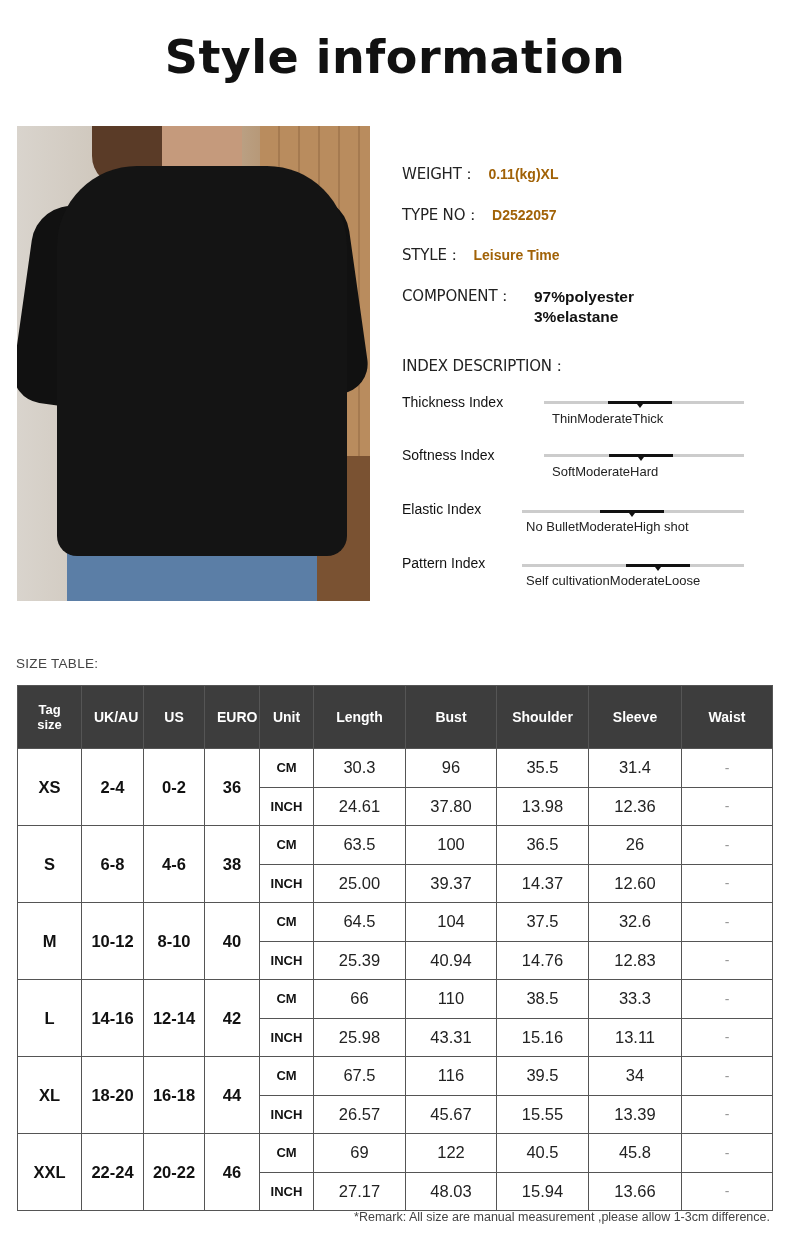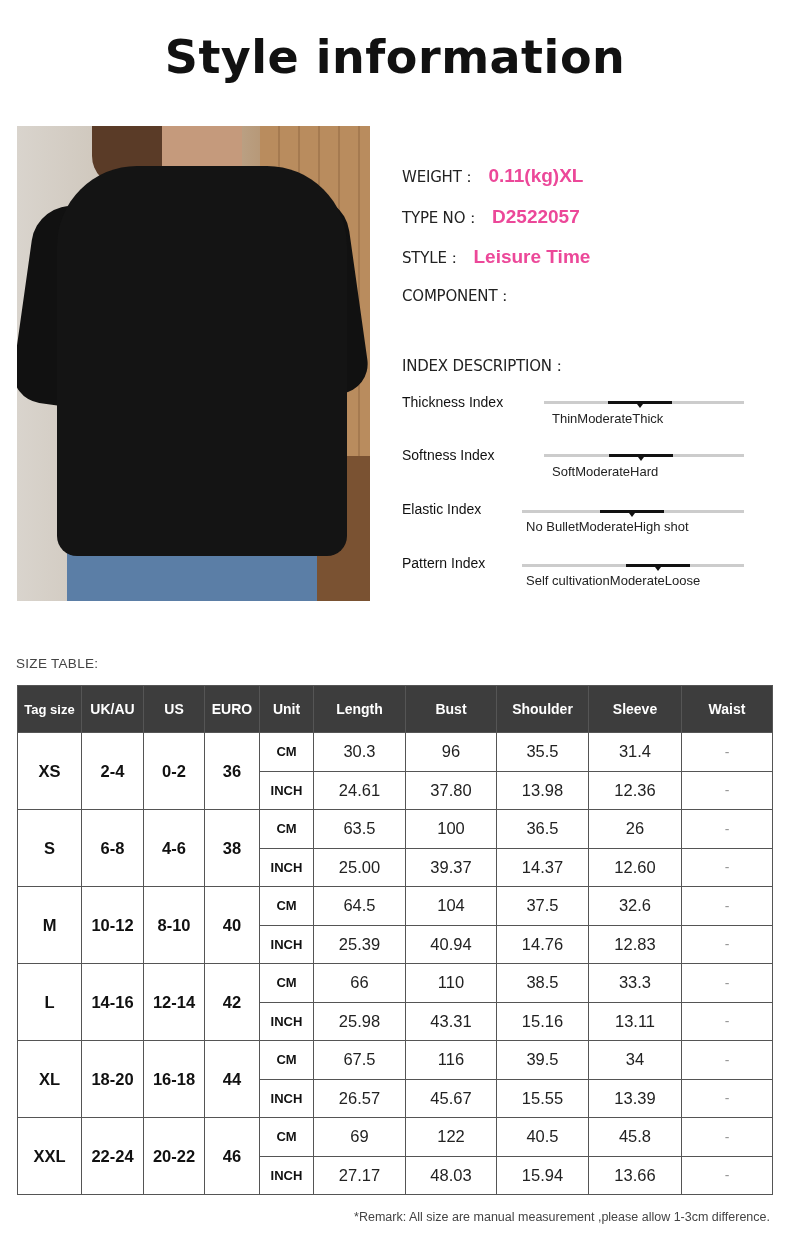--- a/index.html
+++ b/index.html
@@ -9,37 +9,37 @@
   .photo .wall{position:absolute;right:0;top:0;width:110px;height:330px;background:repeating-linear-gradient(90deg,#b98c5e 0 18px,#a57a50 18px 20px);}
   .photo .table{position:absolute;right:0;top:330px;width:110px;height:145px;background:#7a5232;}
   .photo .shirt{position:absolute;left:40px;top:40px;width:290px;height:390px;background:#141414;border-radius:80px 80px 20px 20px;}
   .photo .sleeveL{position:absolute;left:6px;top:80px;width:90px;height:200px;background:#111;border-radius:40px 20px 20px 30px;transform:rotate(8deg);}
   .photo .sleeveR{position:absolute;right:12px;top:70px;width:80px;height:200px;background:#111;border-radius:20px 40px 30px 20px;transform:rotate(-8deg);}
   .photo .neck{position:absolute;left:145px;top:0;width:80px;height:110px;background:#c59a7c;border-radius:0 0 40px 40px;}
   .photo .jeans{position:absolute;left:50px;top:360px;width:250px;height:115px;background:#5b7ea6;}
   .photo .hair{position:absolute;left:75px;top:0;width:80px;height:60px;background:#5a3b27;border-radius:0 0 30px 30px;}
   .info{position:absolute;left:402px;}
   .lbl{font-size:15px;color:#222;font-family:"DejaVu Sans",sans-serif;font-weight:normal;letter-spacing:-0.2px;}
-  .val{font-size:19px;font-weight:bold;color:#ec4899;margin-left:12px;}
+  .val{font-size:14px;font-weight:bold;color:#a16207;margin-left:12px;}
   .row-weight{top:165px;}
   .row-type{top:206px;}
   .row-style{top:246px;}
   .row-comp{top:287px;}
   .row-comp .vals{position:absolute;left:132px;top:0;white-space:nowrap;}
   .row-comp .vals div{font-size:15.5px;font-weight:bold;line-height:20px;}
   .idxdesc{top:357px;}
   .idx{position:absolute;left:402px;width:345px;height:40px;}
   .idx .name{position:absolute;left:0;top:0;font-size:14px;color:#111;font-weight:normal;}
   .idx .bar{position:absolute;height:3px;background:#ccc;}
   .idx .bar .sel{position:absolute;top:0;height:3px;background:#111;}
   .idx .bar .sel::after{content:"";position:absolute;left:50%;top:3px;margin-left:-3px;border-left:3px solid transparent;border-right:3px solid transparent;border-top:4px solid #111;}
   .idx .opts{position:absolute;font-size:13px;color:#222;display:flex;justify-content:flex-start;}
   .sizetitle{position:absolute;left:16px;top:656px;font-size:13.5px;color:#444;letter-spacing:0.3px;}
   table.size{position:absolute;left:17px;top:685px;width:755px;border-collapse:collapse;table-layout:fixed;}
-  table.size th{background:#3d3d3d;color:#fff;font-size:14px;font-weight:bold;height:38px;border:1px solid #555;padding:4px;}
+  table.size th{background:#3d3d3d;color:#fff;font-size:14px;font-weight:bold;height:38px;border:1px solid #555;padding:12px;}
   table.size td{border:1px solid #555;text-align:center;height:37.5px;padding:0;font-size:16.5px;color:#222;}
   table.size td.big{font-size:16.5px;font-weight:bold;color:#111;}
   table.size td.unit{font-size:13px;font-weight:bold;color:#111;}
   table.size td.dash{color:#999;font-size:14px;}
   .remark{position:absolute;right:20px;top:1210px;font-size:12.5px;color:#444;}
 </style>
 </head>
 <body>
 
 <div class="title">Style information</div>
@@ -59,20 +59,24 @@
   <span class="lbl">WEIGHT：</span><span class="val">0.11(kg)XL</span>
 </div>
 <div class="info row-type" style="position:absolute;">
   <span class="lbl">TYPE NO：</span><span class="val">D2522057</span>
 </div>
 <div class="info row-style" style="position:absolute;">
   <span class="lbl">STYLE：</span><span class="val">Leisure Time</span>
 </div>
 <div class="info row-comp" style="position:absolute;width:380px;">
   <span class="lbl">COMPONENT：</span>
+  <div class="vals">
+    <div>97%polyester</div>
+    <div>3%elastane</div>
+  </div>
 </div>
 <div class="info idxdesc" style="position:absolute;">
   <span class="lbl">INDEX DESCRIPTION：</span>
 </div>
 
 <div class="idx" style="top:394px;">
   <div class="name">Thickness Index</div>
   <div class="bar" style="left:142px;width:200px;top:7px;">
       <div class="sel" style="left:64px;width:64px;"></div>
     </div>

